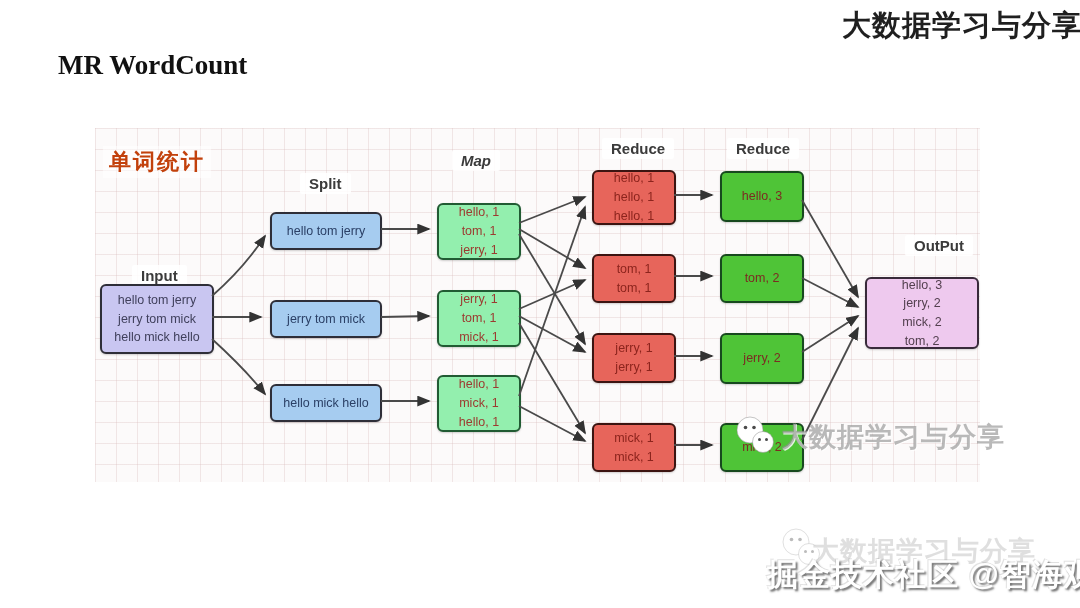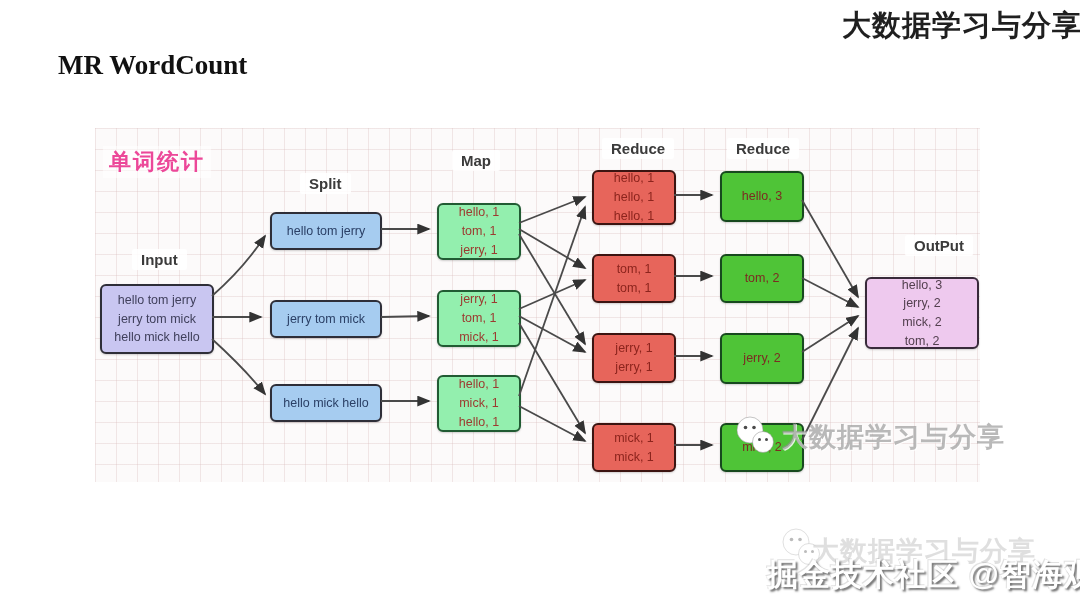--- a/index.html
+++ b/index.html
@@ -32,21 +32,21 @@
     background-size:21px 21px;
   }
 
   .stage-label{
     font-size:15px;font-weight:bold;color:#3b3b3b;
     background:rgba(255,255,255,0.88);padding:2px 9px;border-radius:2px;
     white-space:nowrap;
   }
   .subtitle{
     left:103px;top:146px;
-    font-size:22px;font-weight:bold;color:#ec4899;
+    font-size:22px;font-weight:bold;color:#c2410c;
     background:rgba(255,255,255,0.55);padding:1px 6px;letter-spacing:2px;
     white-space:nowrap;
   }
 
   .node{
     display:flex;align-items:center;justify-content:center;
     border:2px solid #2e2e38;border-radius:6px;
     box-shadow:0 1px 2px rgba(0,0,0,0.18);
     text-align:center;
   }
@@ -90,23 +90,23 @@
 <body>
 
 <div class="abs wm-top">大数据学习与分享</div>
 
 <div class="abs page-title">MR WordCount</div>
 
 <div class="abs grid"></div>
 
 <div class="abs subtitle">单词统计</div>
 
-<div class="abs stage-label" style="left:132px;top:249px;">Input</div>
+<div class="abs stage-label" style="left:132px;top:265px;">Input</div>
 <div class="abs stage-label" style="left:300px;top:173px;">Split</div>
-<div class="abs stage-label" style="left:452px;top:150px;">Map</div>
+<div class="abs stage-label" style="left:452px;top:150px;font-style:italic;">Map</div>
 <div class="abs stage-label" style="left:602px;top:138px;">Reduce</div>
 <div class="abs stage-label" style="left:727px;top:138px;">Reduce</div>
 <div class="abs stage-label" style="left:905px;top:235px;">OutPut</div>
 
 <div class="abs node n-input" style="left:100px;top:284px;width:110px;height:66px;">
   <span>hello tom jerry
 jerry  tom mick
 hello mick hello</span>
 </div>
 

